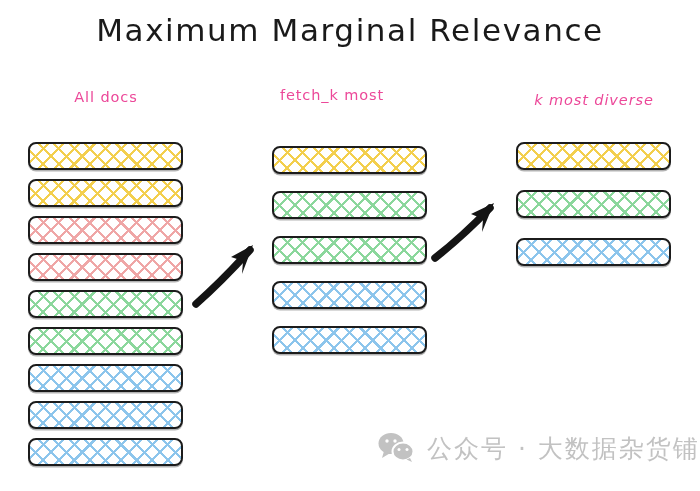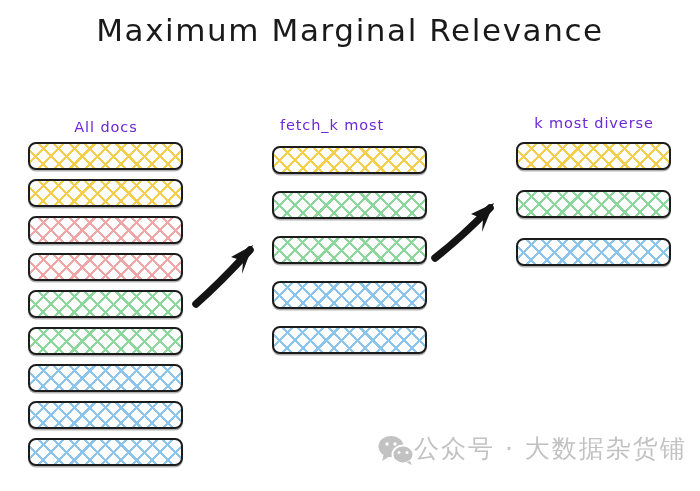--- a/index.html
+++ b/index.html
@@ -38,29 +38,28 @@
   }
 
   
   .col-header {
     position: absolute;
     text-align: center;
     font-family: "DejaVu Sans", sans-serif;
     font-size: 14.5px;
     font-weight: 400;
     letter-spacing: 0.9px;
-    color: #6d28d9;
+    color: #ec4899;
     line-height: 19px;
-    margin-top: 30px;
   }
   .col-header .line { display: block; }
 
   #header-all-docs      { left: 28px;  top: 88px;  width: 156px; }
   #header-fetch-k       { left: 253px; top: 86px;  width: 158px; }
-  #header-k-diverse     { left: 514px; top: 84px;  width: 160px; }
+  #header-k-diverse     { left: 514px; top: 91px;  width: 160px; font-style: italic; }
 
   
   .column {
     position: absolute;
   }
   #column-all-docs  { left: 28px;  top: 142px; }
   #column-fetch-k   { left: 272px; top: 146px; }
   #column-k-diverse { left: 516px; top: 142px; }
 
   .doc-bar {
@@ -111,21 +110,22 @@
   }
   #arrow-one { left: 193px; top: 236px; }
   #arrow-two { left: 432px; top: 195px; }
 
   
   #watermark {
     position: absolute;
     left: 378px;
     top: 432px;
     display: flex;
-    align-items: flex-end;
+    align-items: flex-start;
+    gap: 13px;
     color: #c2c2c2;
   }
   #watermark .wm-text {
     font-family: "DejaVu Sans", sans-serif;
     font-size: 25px;
     letter-spacing: 2px;
     color: #c2c2c2;
     white-space: nowrap;
   }
 </style>

